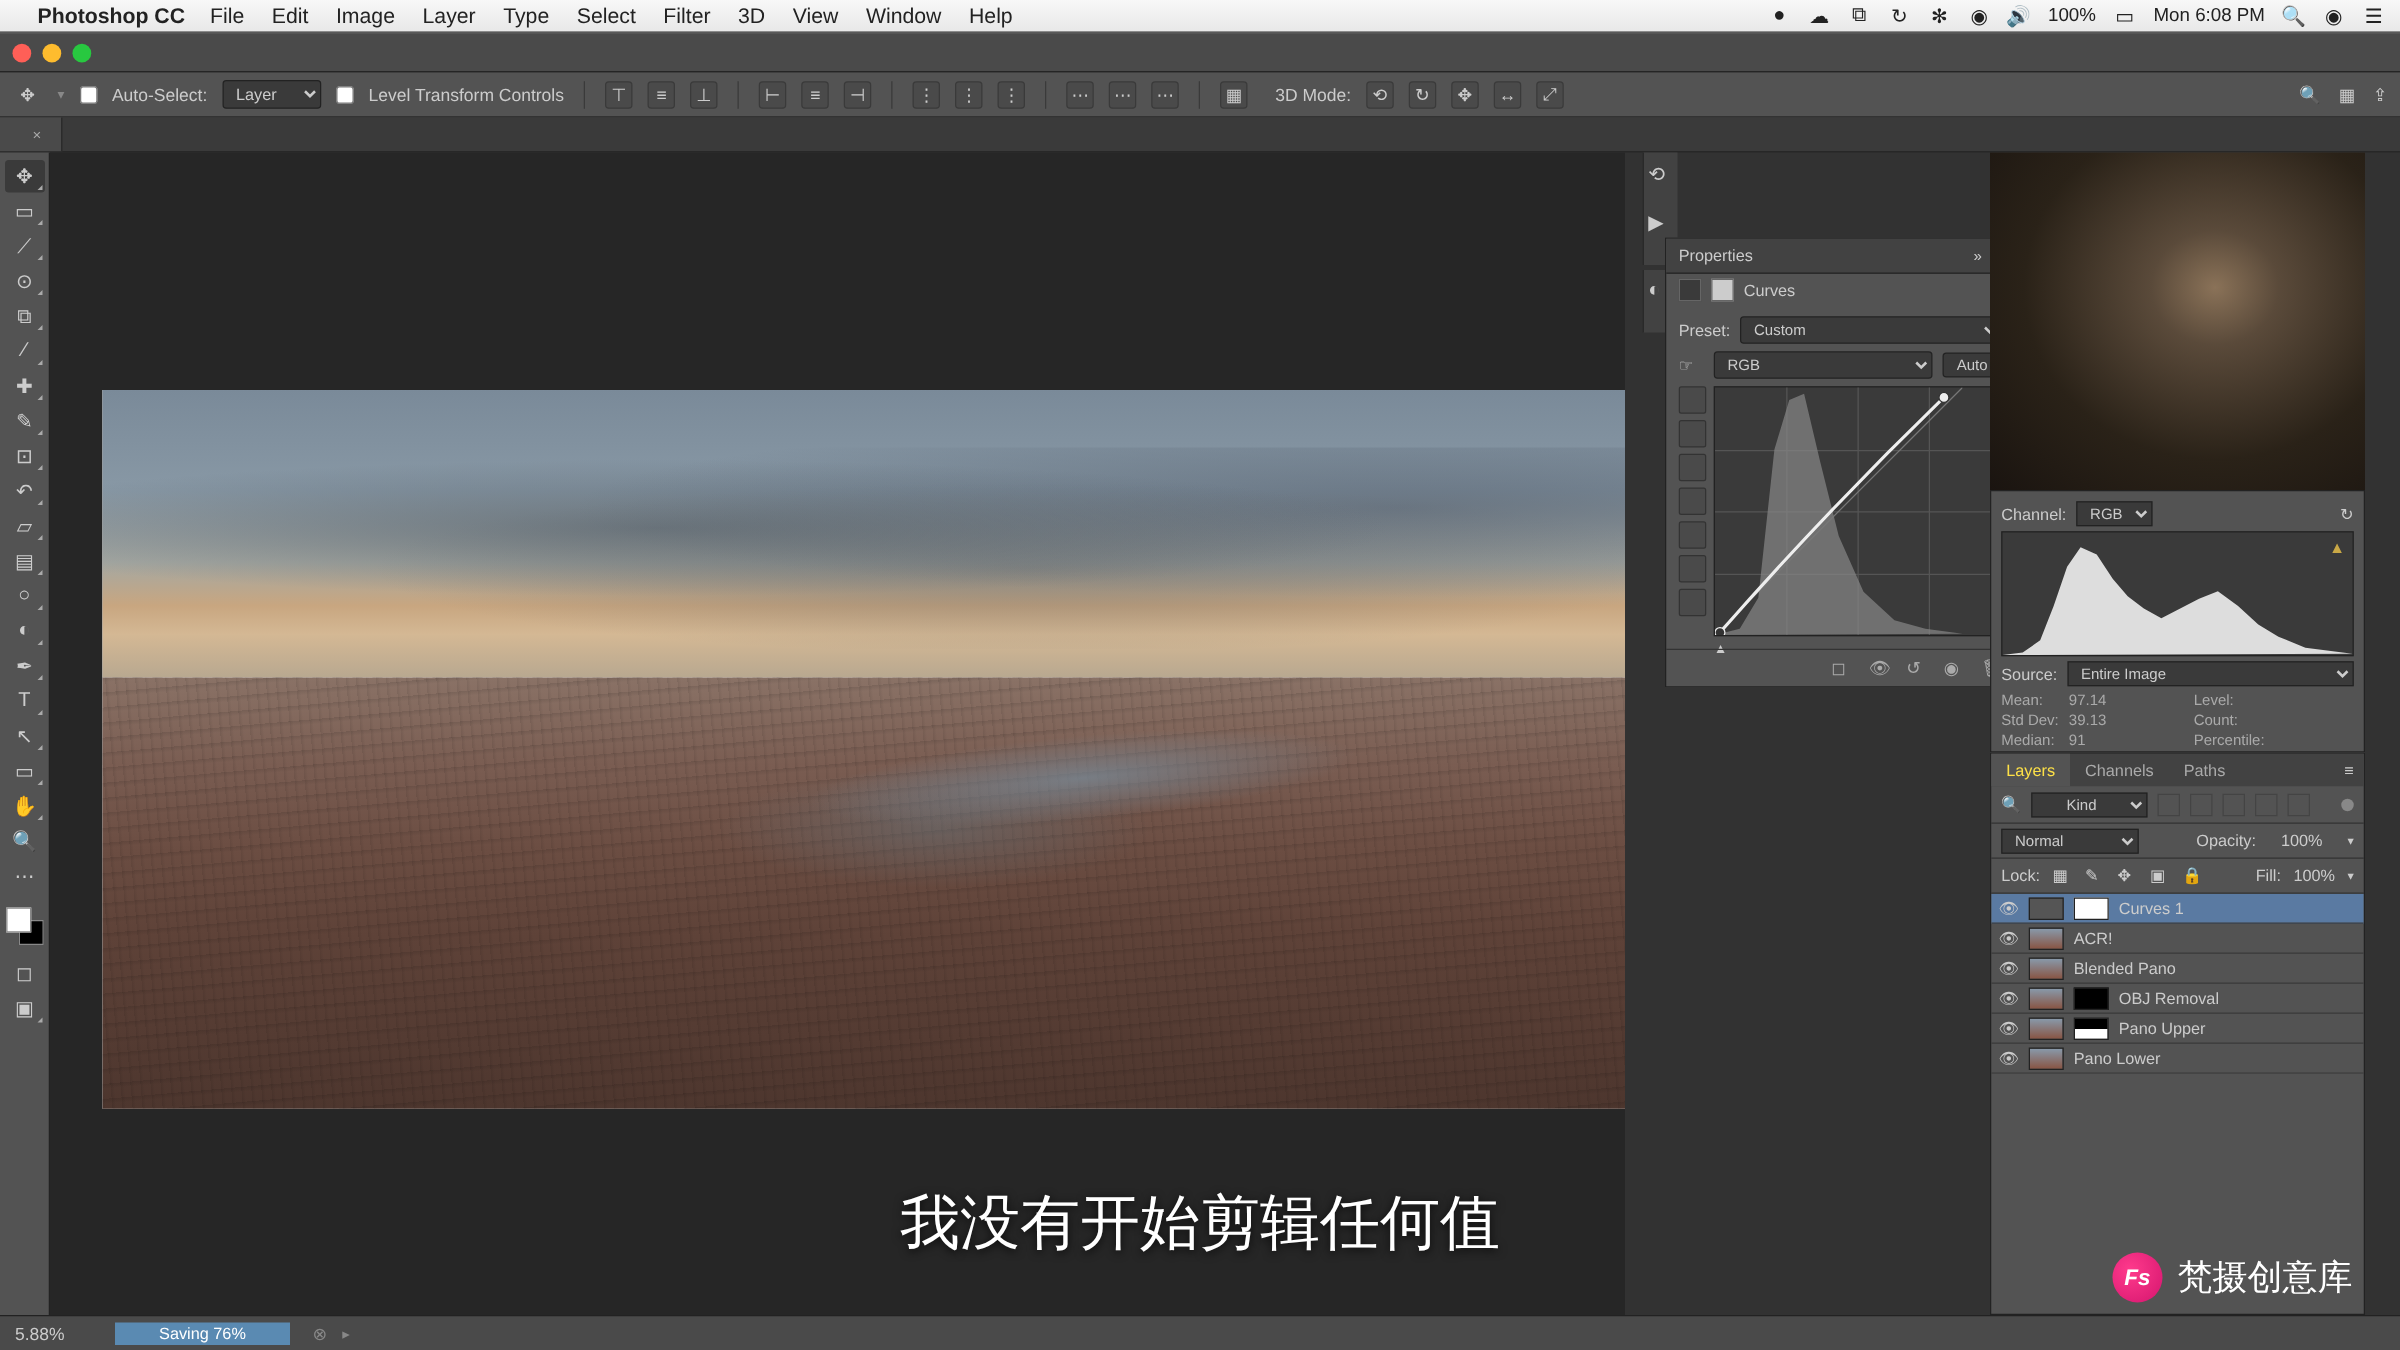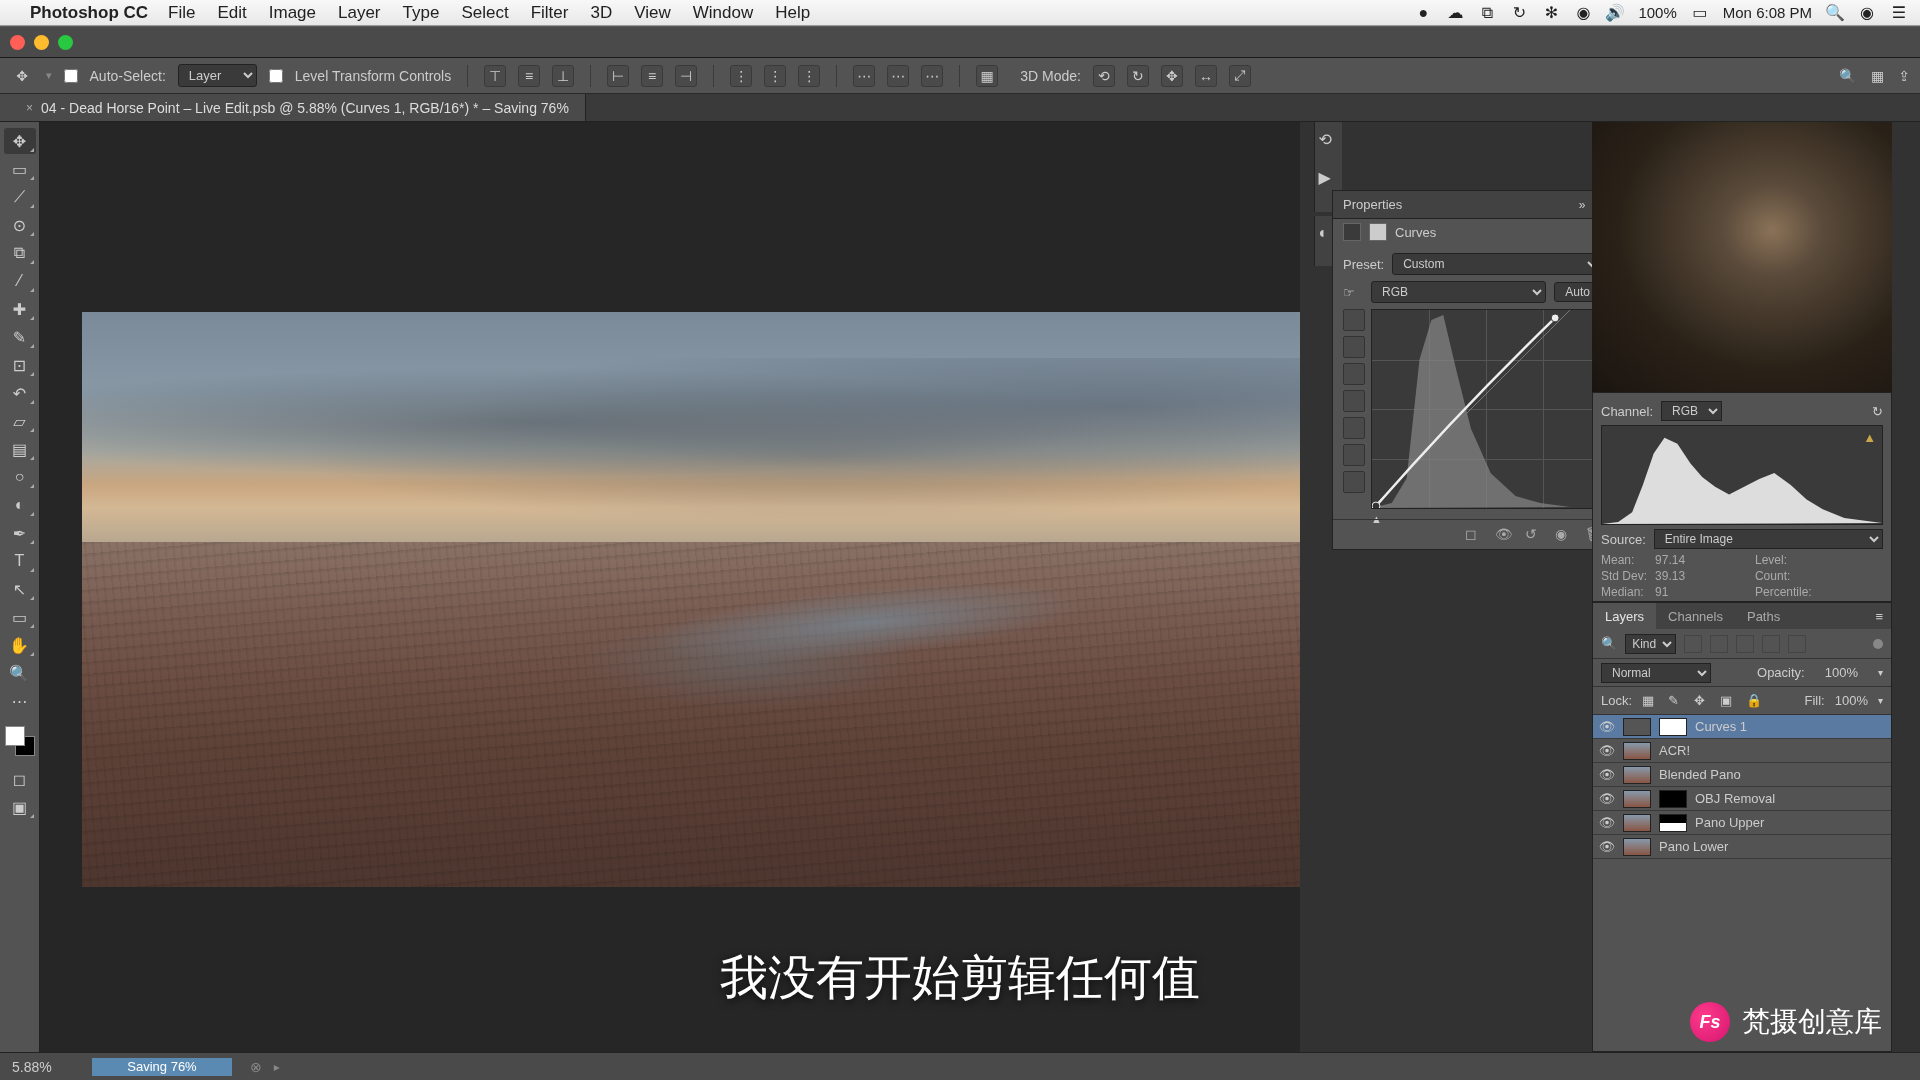--- a/index.html
+++ b/index.html
@@ -73,23 +73,23 @@
 .histo-row{display:flex;align-items:center;gap:8px;font-size:13px;margin-bottom:4px}
 .histo-row select{background:#3a3a3a;border:1px solid #222;color:#ccc;font-size:12px;padding:1px 6px}
 .histo-display{height:100px;background:#3a3a3a;border:1px solid #222;position:relative;margin:4px 0}
 .histo-display svg{width:100%;height:100%}
 .histo-stats{display:grid;grid-template-columns:auto auto 1fr auto auto;gap:2px 8px;font-size:12px;color:#aaa;margin-top:4px}
 .histo-stats .lbl{}
 .histo-stats .val{text-align:left;min-width:50px}
 .layers-panel{right:28px;top:566px;width:300px;bottom:0}
 .layers-tabs{height:26px;display:flex;align-items:center;background:#424242;font-size:13px}
 .layers-tabs .tab{padding:0 12px;height:100%;display:flex;align-items:center;color:#aaa}
-.layers-tabs .tab.active{color:#e5e5e5;background:#535353}
+.layers-tabs .tab.active{color:#fde047;background:#535353}
 .layers-filter{height:30px;display:flex;align-items:center;padding:0 8px;gap:8px;border-bottom:1px solid #333}
-.layers-filter select{background:#3a3a3a;border:1px solid #222;color:#ccc;font-size:12px;padding:1px 2px}
+.layers-filter select{background:#3a3a3a;border:1px solid #222;color:#ccc;font-size:12px;padding:1px 23px}
 .layers-filter .fico{width:18px;height:18px;border:1px solid #444}
 .layers-blend{height:28px;display:flex;align-items:center;padding:0 8px;gap:20px;font-size:13px;border-bottom:1px solid #333}
 .layers-blend select{background:#3a3a3a;border:1px solid #222;color:#ccc;font-size:12px;padding:1px 6px;width:110px}
 .layers-blend .opacity{margin-left:auto}
 .layers-lock{height:28px;display:flex;align-items:center;padding:0 8px;gap:10px;font-size:13px;border-bottom:1px solid #333}
 .layers-lock .lico{width:16px;height:16px}
 .layers-lock .fill{margin-left:auto}
 .layer-list{overflow-y:auto}
 .layer-item{height:24px;display:flex;align-items:center;padding:0 6px;gap:8px;font-size:13px;border-bottom:1px solid #3a3a3a}
 .layer-item.selected{background:#5a7aa2}
@@ -180,21 +180,20 @@
   <div class="right-icons">
     <span>🔍</span>
     <span>▦</span>
     <span>⇪</span>
   </div>
 </div>
 
 <div class="tabbar">
   <div class="tab">
     <span class="x">×</span>
-    <span style="margin-left:8px">04 - Dead Horse Point – Live Edit.psb @ 5.88% (Curves 1, RGB/16*) * – Saving 76%</span>
   </div>
 </div>
 
 <div class="main">
   <div class="toolbox">
     <div class="tool active">✥<span class="tri"></span></div>
     <div class="tool">▭<span class="tri"></span></div>
     <div class="tool">⟋<span class="tri"></span></div>
     <div class="tool">⊙<span class="tri"></span></div>
     <div class="tool">⧉<span class="tri"></span></div>

